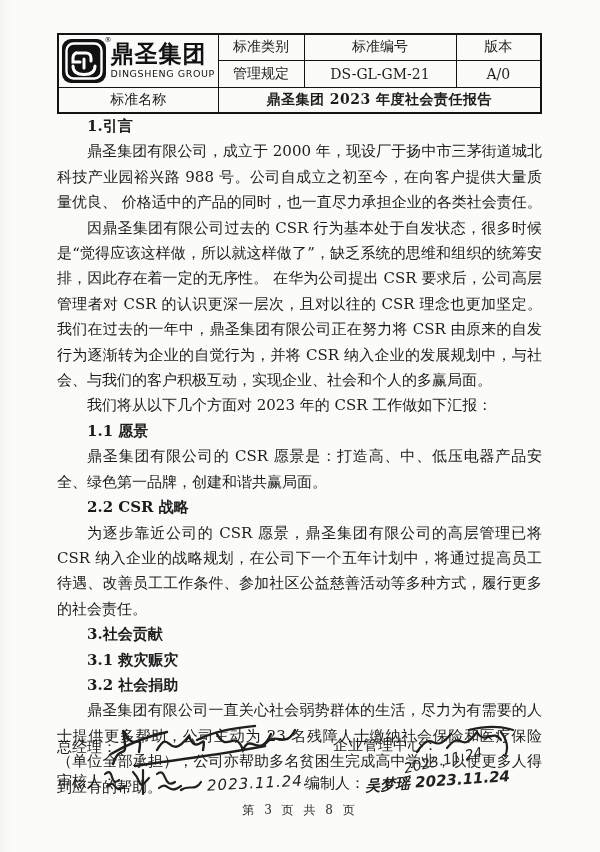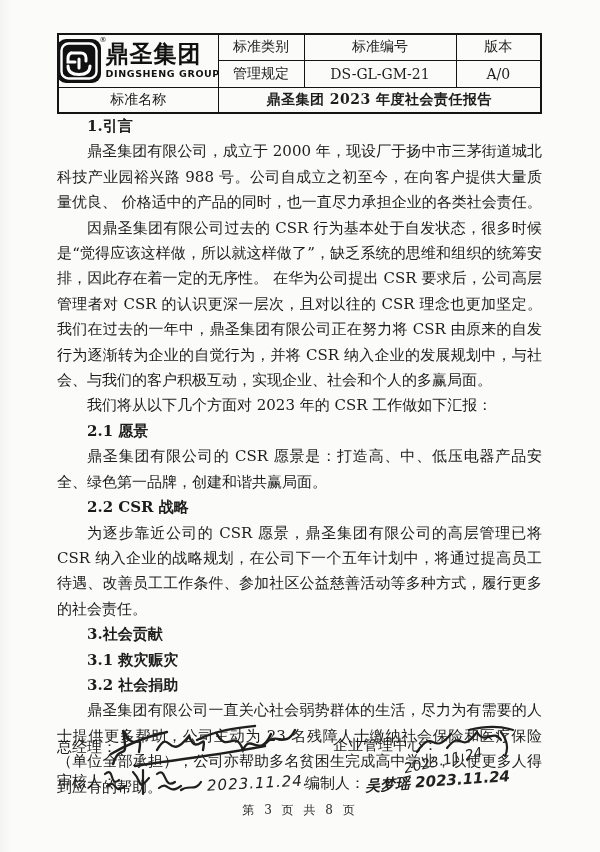--- a/index.html
+++ b/index.html
@@ -54,21 +54,21 @@
     font-size: 7px; color: #141414;
     font-family: "DejaVu Sans", sans-serif;
   }
   .logo-text { text-align: left; line-height: 1; }
   .logo-cn {
     font-weight: 900; font-size: 23px; letter-spacing: 1px;
     font-family: "DejaVu Sans", sans-serif; color: #111;
     transform: scaleY(1.05);
   }
   .logo-en {
-    font-weight: bold; font-size: 9.5px; letter-spacing: 0.6px;
+    font-weight: normal; font-size: 9.5px; letter-spacing: 0.6px;
     font-family: "DejaVu Sans", sans-serif; color: #111;
     margin-top: 3px;
   }
 
   
   .doc-body {
     font-size: 15px;
     line-height: 25.4px;
     text-align: justify;
   }
@@ -153,21 +153,21 @@
         <td colspan="3" class="title-cell">鼎圣集团 2023 年度社会责任报告</td>
       </tr>
     </tbody>
       </table>
 
     <div class="doc-body">
       <p class="heading">1.引言</p>
       <p class="paragraph">鼎圣集团有限公司，成立于 2000 年，现设厂于扬中市三茅街道城北科技产业园裕兴路 988 号。公司自成立之初至今，在向客户提供大量质量优良、 价格适中的产品的同时，也一直尽力承担企业的各类社会责任。</p>
       <p class="paragraph">因鼎圣集团有限公司过去的 CSR 行为基本处于自发状态，很多时候是“觉得应该这样做，所以就这样做了”，缺乏系统的思维和组织的统筹安排，因此存在着一定的无序性。 在华为公司提出 CSR 要求后，公司高层管理者对 CSR 的认识更深一层次，且对以往的 CSR 理念也更加坚定。我们在过去的一年中，鼎圣集团有限公司正在努力将 CSR 由原来的自发行为逐渐转为企业的自觉行为，并将 CSR 纳入企业的发展规划中，与社会、与我们的客户积极互动，实现企业、社会和个人的多赢局面。</p>
       <p class="paragraph">我们将从以下几个方面对 2023 年的 CSR 工作做如下汇报：</p>
-      <p class="heading">2.1 愿景</p>
+      <p class="heading">1.1 愿景</p>
       <p class="paragraph">鼎圣集团有限公司的 CSR 愿景是：打造高、中、低压电器产品安全、绿色第一品牌，创建和谐共赢局面。</p>
       <p class="heading">2.2 CSR 战略</p>
       <p class="paragraph">为逐步靠近公司的 CSR 愿景，鼎圣集团有限公司的高层管理已将 CSR 纳入企业的战略规划，在公司下一个五年计划中，将通过提高员工待遇、改善员工工作条件、参加社区公益慈善活动等多种方式，履行更多的社会责任。</p>
       <p class="heading">3.社会贡献</p>
       <p class="heading">3.1 救灾赈灾</p>
       <p class="heading">3.2 社会捐助</p>
       <p class="paragraph">鼎圣集团有限公司一直关心社会弱势群体的生活，尽力为有需要的人士提供更多帮助，公司主动为 23 名残障人士缴纳社会保险和医疗保险（单位全部承担），公司亦帮助多名贫困生完成高中学业，以使更多人得到应有的帮助。</p>
     </div>
   </div>
 

